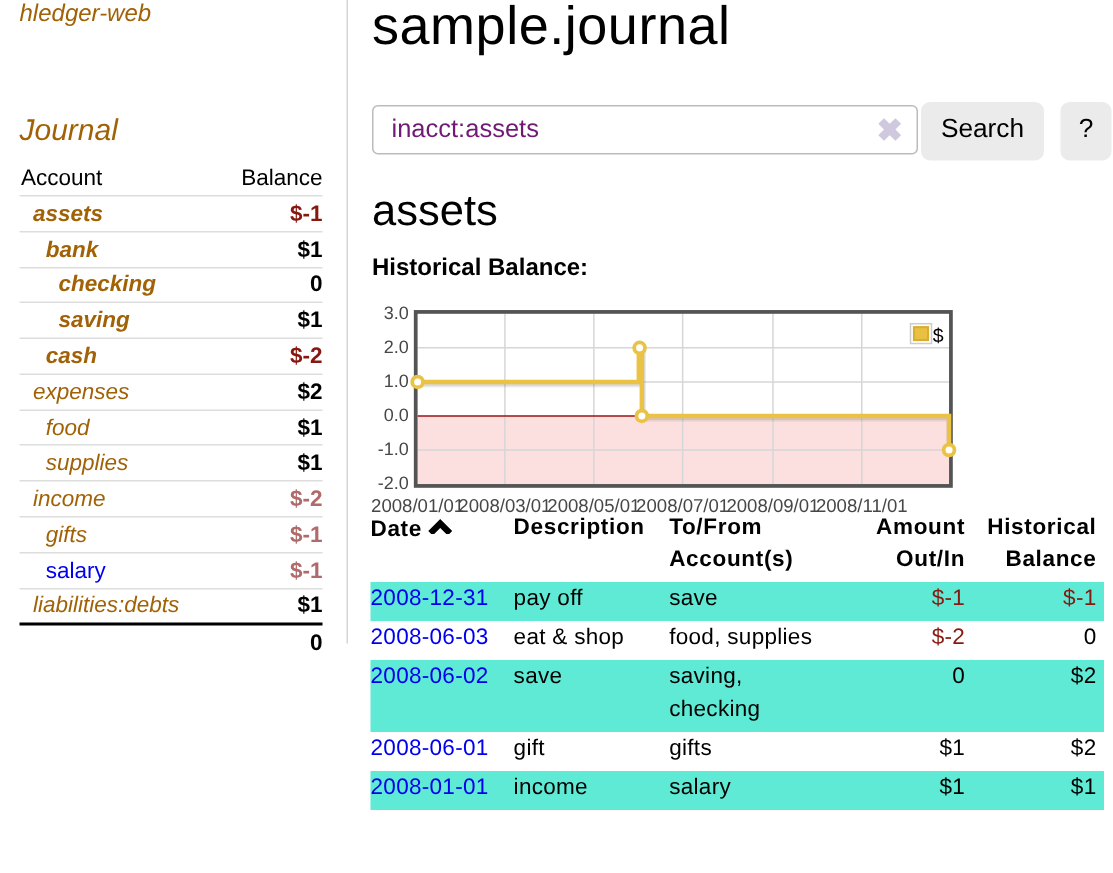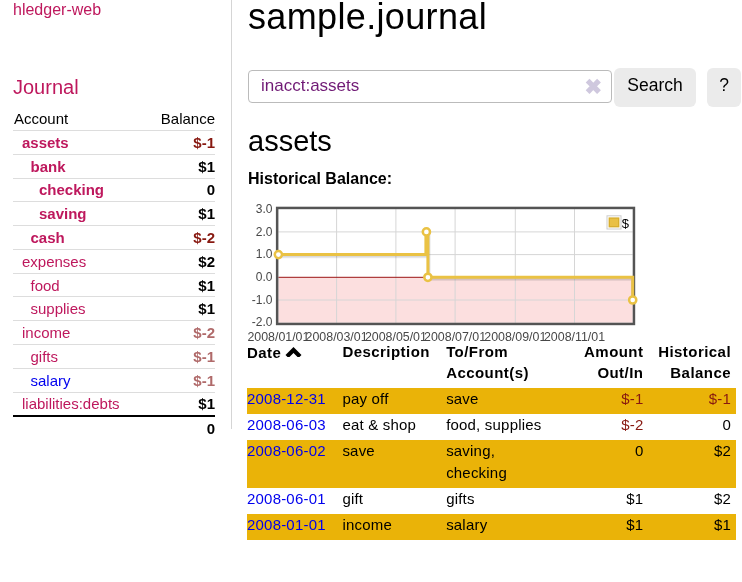--- a/index.html
+++ b/index.html
@@ -1,20 +1,20 @@
 <!DOCTYPE html>
 <html><head>
 <meta charset="utf-8">
 <style>
 * { margin:0; padding:0; box-sizing:content-box; }
 html,body { background:#fff; }
 body { font-family:"Liberation Sans", sans-serif; font-size:15px; color:#000;
        width:742px; height:582px; position:relative; overflow:hidden; }
 a { text-decoration:none; }
-.plink { color:#be185d; }
+.plink { color:#a16207;font-style:italic; }
 .blink { color:#0000ee; }
 
 #sidebar { position:absolute; left:0; top:0; width:231px; height:429px;
            border-right:1px solid #d5d5d5; }
 #brand { position:absolute; left:13px; top:1px; font-size:16px; }
 #journal { position:absolute; left:13px; top:76px; font-size:20px; }
 
 #acctbl { position:absolute; left:13px; top:108px; width:202px;
           border-collapse:collapse; font-size:15px; }
 #acctbl th { font-weight:normal; text-align:left; padding:2px 0 3px 1px; }
@@ -46,21 +46,21 @@
 #histlabel { position:absolute; left:17px; top:170px; font-size:16px; font-weight:bold; }
 #chart { position:absolute; left:5px; top:200px; }
 
 #regtbl { position:absolute; left:16px; top:341px; width:489px;
           border-collapse:collapse; font-size:15px; }
 #regtbl th { font-weight:bold; text-align:left; vertical-align:top; letter-spacing:0.45px;
              padding:0 0 5px 0; line-height:21px; }
 #regtbl th.r, #regtbl td.r { text-align:right; }
 #regtbl td { padding:0 0 4px 0; line-height:22px; vertical-align:top; letter-spacing:0.2px; }
 #regtbl td.r { padding-right:5px; }
-#regtbl tr.odd td { background:#eab308; }
+#regtbl tr.odd td { background:#5eead4; }
 #regtbl th.r { padding-right:5px; }
 .caret { display:inline-block; vertical-align:1px; margin-left:4px; }
 </style>
 </head>
 <body>
 <div id="sidebar">
   <a id="brand" class="plink" href="#">hledger-web</a>
   <a id="journal" class="plink" href="#">Journal</a>
   <table id="acctbl">
     <tbody>

